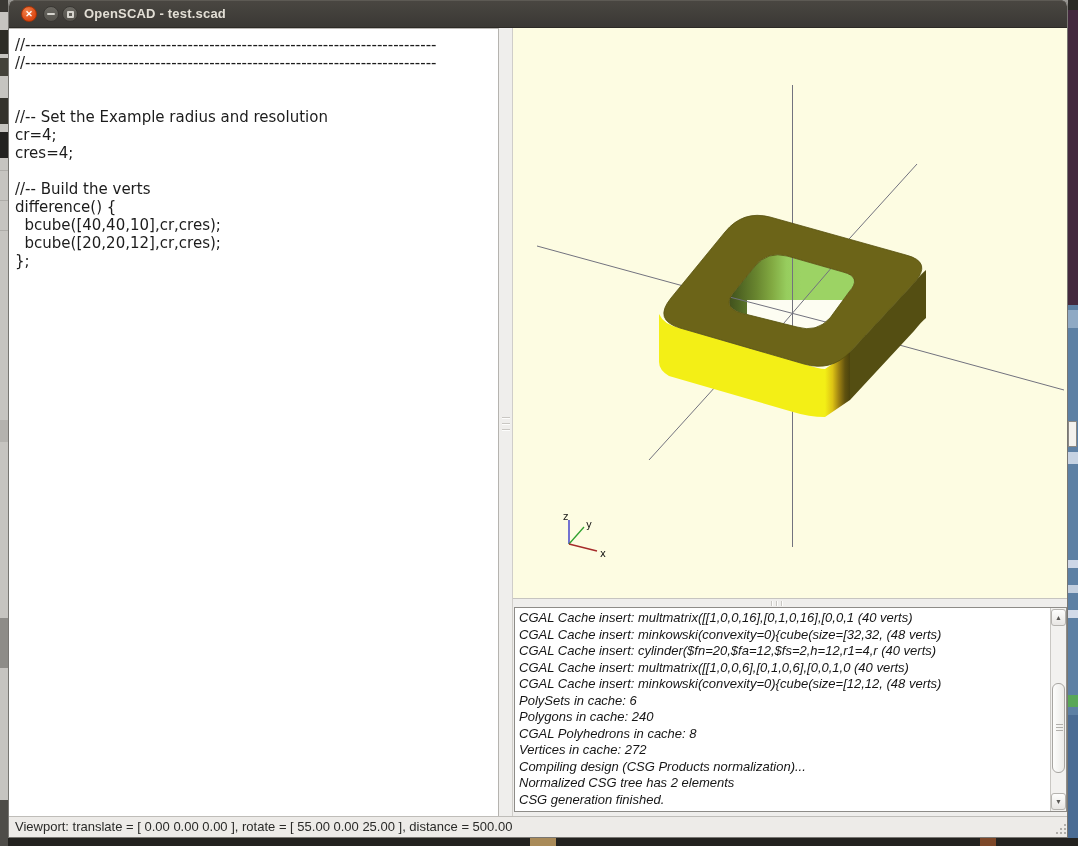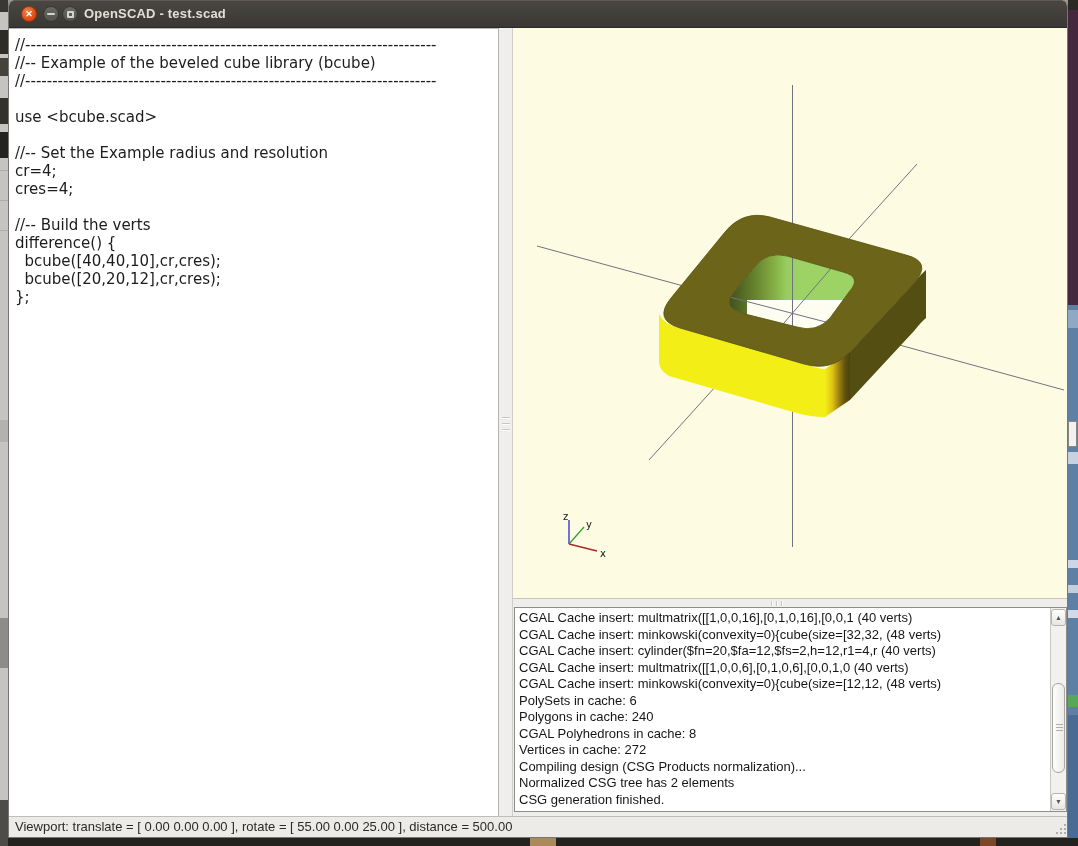--- a/index.html
+++ b/index.html
@@ -54,21 +54,21 @@
 
   .hsplit { position:absolute; left:0; top:570px; width:556px; height:9px; background:#efeeec;
             border-top:1px solid #c6c4c0; cursor:row-resize; }
   .hgrip { position:absolute; left:258px; top:2px; display:flex; }
   .hgrip i { display:block; width:2px; height:5px; background:#c9c7c3; border-right:1px solid #fdfdfc; margin-right:3px; }
 
   .console-wrap { position:absolute; left:1px; top:579px; width:553px; height:205px;
                   background:#ffffff; border:1px solid #8e8c88; }
   .console-text { position:absolute; left:4px; top:2px; right:20px; bottom:0; overflow:hidden;
                   font-size:13px; color:#161616; cursor:text; }
-  .console-line { white-space:nowrap; height:16.5px; line-height:16.5px; }
+  .console-line { white-space:nowrap; height:16.5px; line-height:16.5px;font-style:italic; }
 
   .scrollbar { position:absolute; right:0; top:0; width:16px; height:100%;
                background:#f2f1ef; border-left:1px solid #c9c7c3; }
   .sb-btn { position:absolute; left:0; width:15px; height:17px; display:flex; align-items:center;
             justify-content:center; font-size:7px; color:#5a5855; background:linear-gradient(#fdfdfc,#e8e6e3);
             border:1px solid #b5b3af; border-radius:3px; }
   .sb-up { top:1px; } .sb-down { bottom:1px; }
   .sb-thumb { position:absolute; left:1px; top:75px; width:13px; height:90px;
               background:linear-gradient(90deg,#fdfdfc,#ecebe8); border:1px solid #a8a6a2; border-radius:6px; }
   .thumb-grip { position:absolute; left:3px; top:40px; width:7px; }
@@ -133,24 +133,22 @@
       <div class="tb-btn tb-max">
         <span class="box"></span>
       </div>
       <div class="tb-title">OpenSCAD - test.scad</div>
     </div>
 
     <div class="content">
 
       <div class="editor">
           <div class="code-line">//----------------------------------------------------------------------------</div>
-          <div class="code-line">//-- Example of the beveled cube library (bcube)</div>
           <div class="code-line">//----------------------------------------------------------------------------</div>
           <div class="code-line"></div>
-          <div class="code-line">use &lt;bcube.scad&gt;</div>
           <div class="code-line"></div>
           <div class="code-line">//-- Set the Example radius and resolution</div>
           <div class="code-line">cr=4;</div>
           <div class="code-line">cres=4;</div>
           <div class="code-line"></div>
           <div class="code-line">//-- Build the verts</div>
           <div class="code-line">difference() {</div>
           <div class="code-line">  bcube([40,40,10],cr,cres);</div>
           <div class="code-line">  bcube([20,20,12],cr,cres);</div>
           <div class="code-line">};</div>

